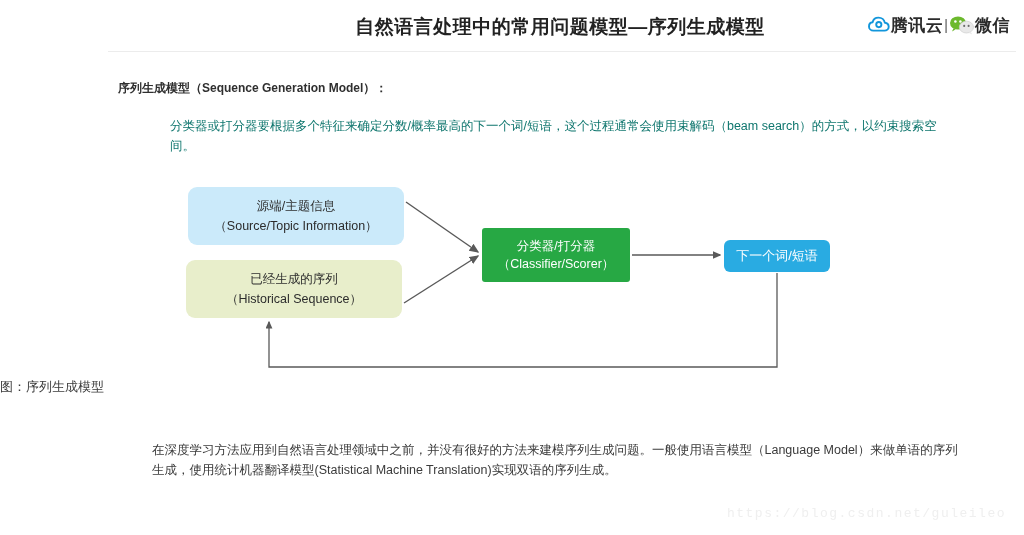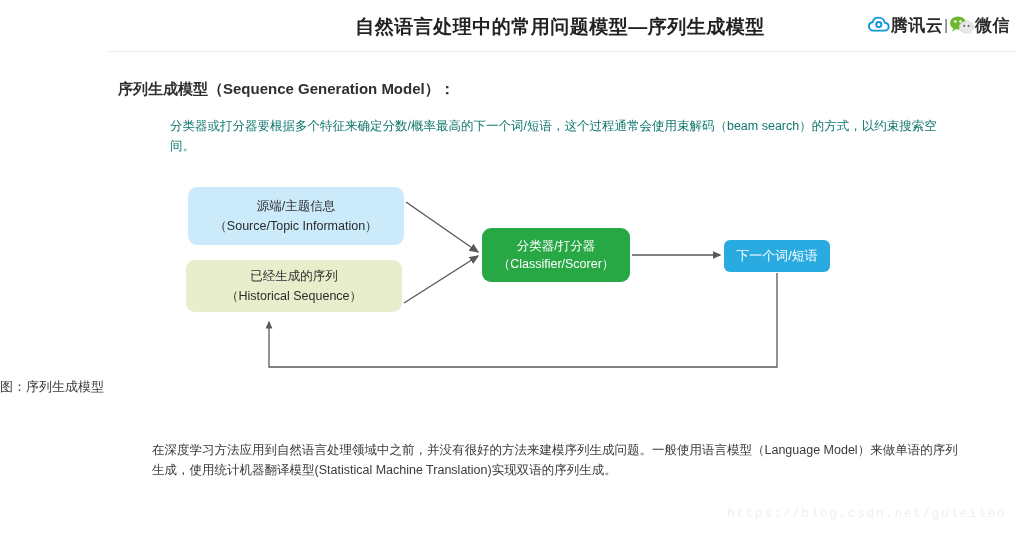--- a/index.html
+++ b/index.html
@@ -62,21 +62,21 @@
     width: 908px;
     height: 1px;
     background: #ececec;
   }
 
   
   .section-heading {
     position: absolute;
     left: 118px;
     top: 80px;
-    font-size: 15px;
+    font-size: 12px;
     font-weight: bold;
     color: #2f2f2f;
   }
 
   
   .intro-paragraph {
     position: absolute;
     left: 170px;
     top: 116px;
     width: 790px;
@@ -117,34 +117,34 @@
     background: #cbeafa;
     border-radius: 9px;
     color: #2c2c2c;
     font-size: 12.5px;
     line-height: 20px;
   }
   .node-history {
     left: 186px;
     top: 90px;
     width: 216px;
-    height: 52px;
+    height: 58px;
     background: #e8eecb;
     border-radius: 9px;
     color: #2c2c2c;
     font-size: 12.5px;
     line-height: 20px;
   }
   .node-classifier {
     left: 482px;
     top: 58px;
     width: 148px;
     height: 54px;
     background: #27a844;
-    border-radius: 9px;
+    border-radius: 3px;
     color: #ffffff;
     font-size: 12.5px;
     line-height: 18px;
   }
   .node-output {
     left: 724px;
     top: 70px;
     width: 106px;
     height: 32px;
     background: #29abe2;

